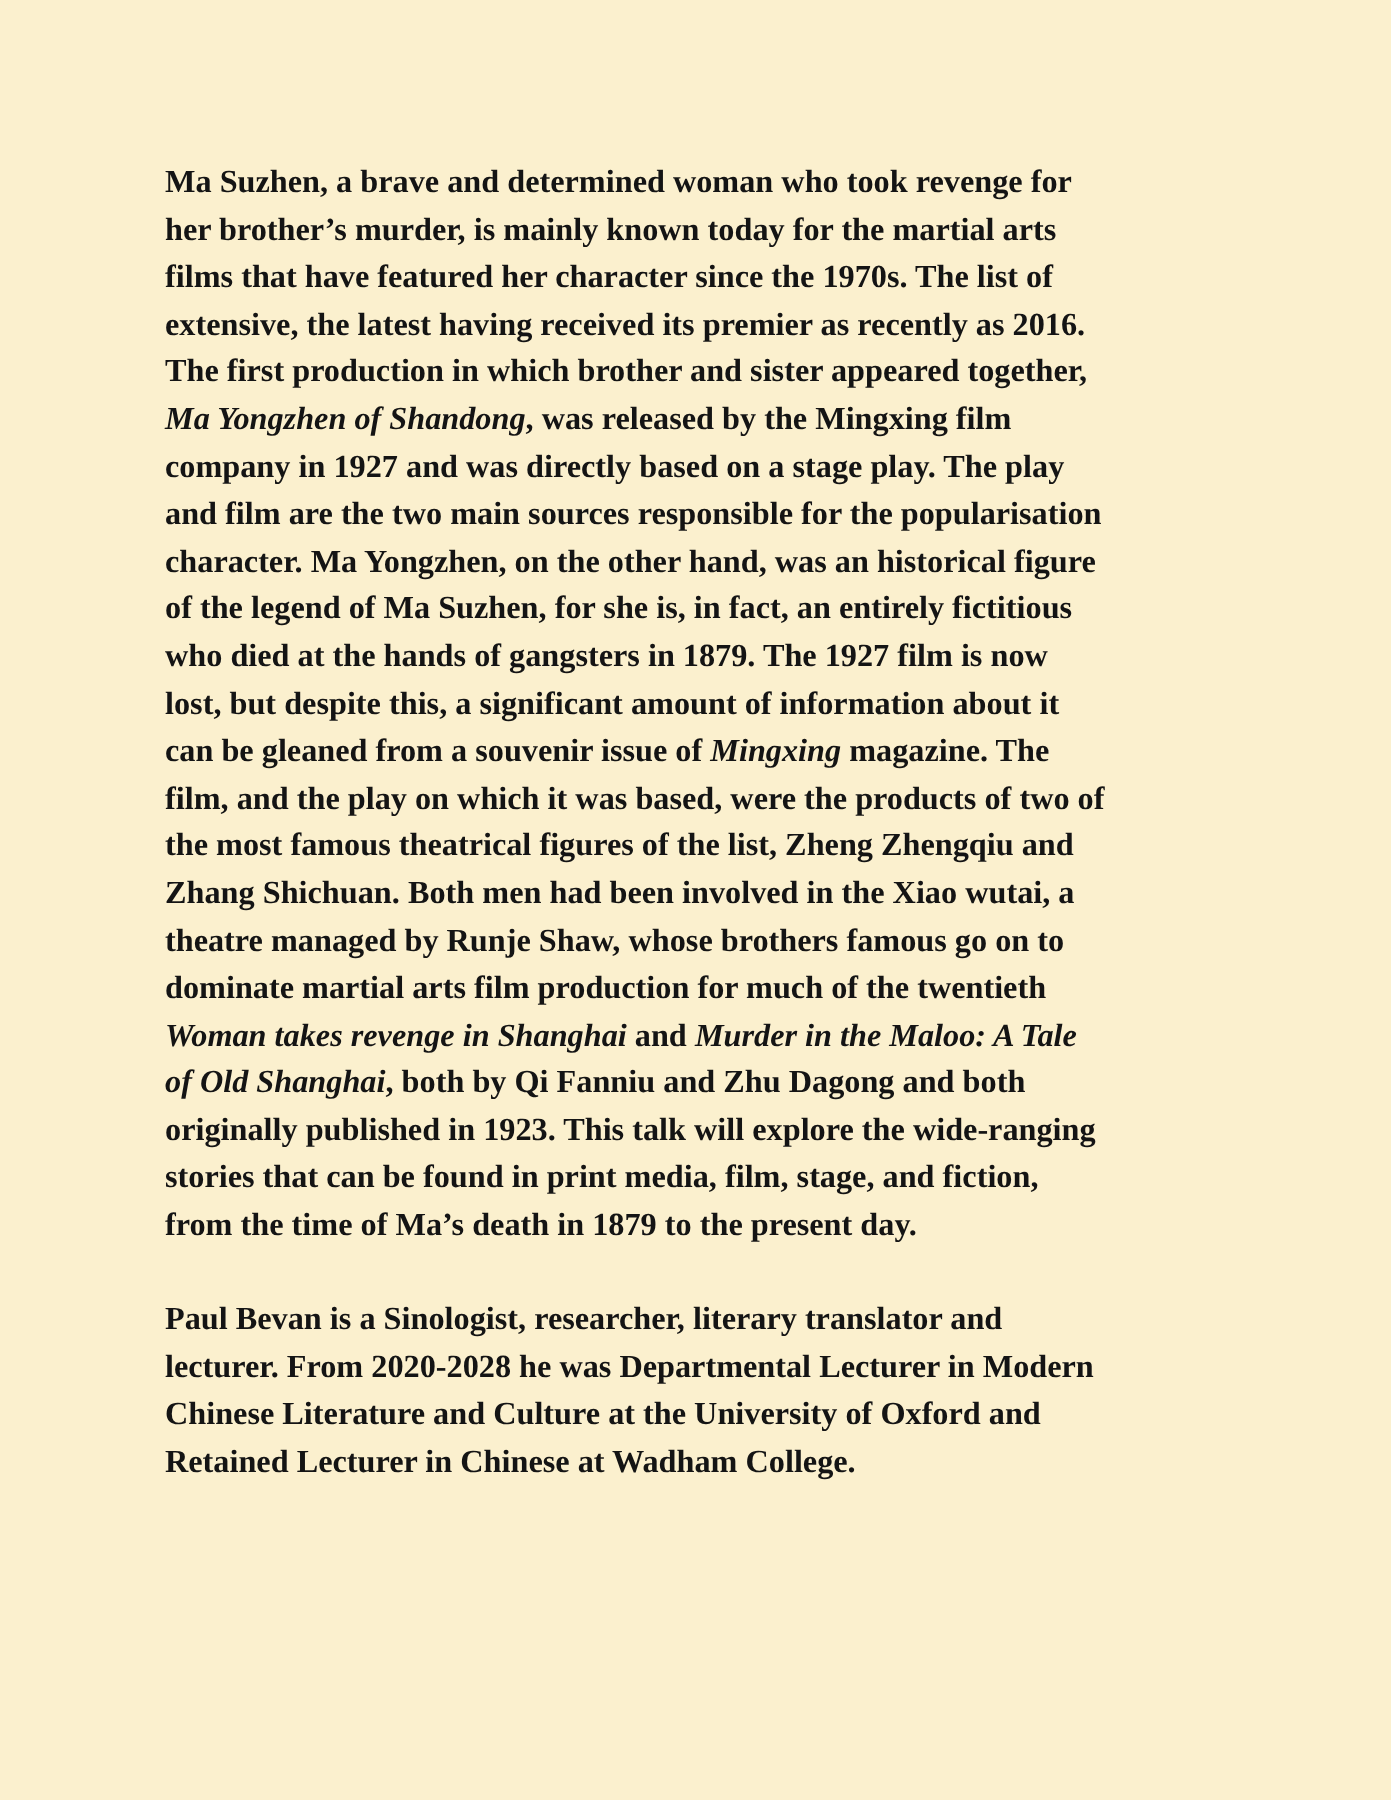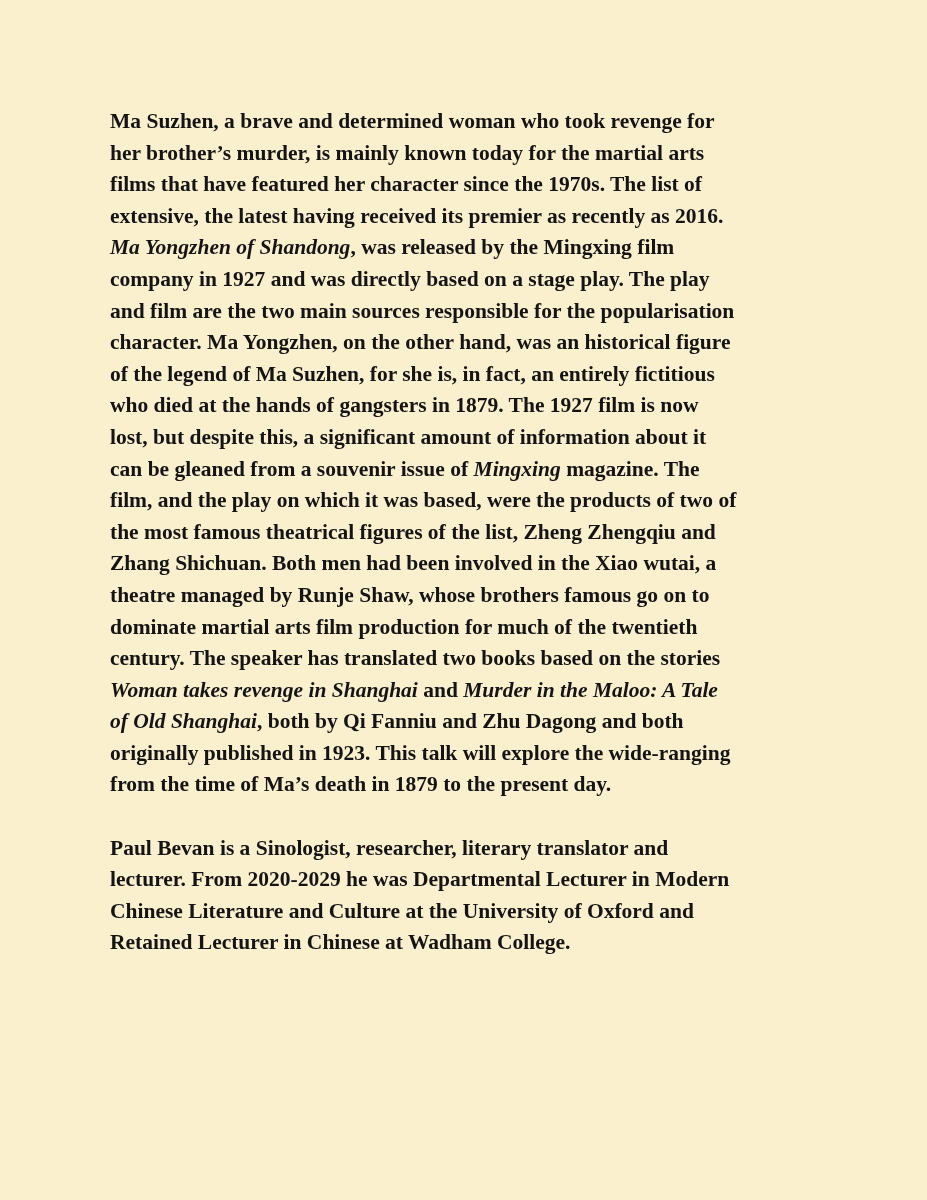--- a/index.html
+++ b/index.html
@@ -39,39 +39,40 @@
 </head>
 <body>
 
 <div class="page">
   <div class="doc-body">
       <div class="paragraph">
         <div class="line"><span class="run">Ma Suzhen, a brave and determined woman who took revenge for</span></div>
         <div class="line"><span class="run">her brother’s murder, is mainly known today for the martial arts</span></div>
         <div class="line"><span class="run">films that have featured her character since the 1970s. The list of</span></div>
         <div class="line"><span class="run">extensive, the latest having received its premier as recently as 2016.</span></div>
+        <div class="line"><span class="run">The first production in which brother and sister appeared together,</span></div>
         <div class="line"><span class="run italic">Ma Yongzhen of Shandong</span><span class="run">, was released by the Mingxing film</span></div>
         <div class="line"><span class="run">company in 1927 and was directly based on a stage play. The play</span></div>
         <div class="line"><span class="run">and film are the two main sources responsible for the popularisation</span></div>
         <div class="line"><span class="run">character. Ma Yongzhen, on the other hand, was an historical figure</span></div>
         <div class="line"><span class="run">of the legend of Ma Suzhen, for she is, in fact, an entirely fictitious</span></div>
         <div class="line"><span class="run">who died at the hands of gangsters in 1879. The 1927 film is now</span></div>
         <div class="line"><span class="run">lost, but despite this, a significant amount of information about it</span></div>
         <div class="line"><span class="run">can be gleaned from a souvenir issue of </span><span class="run italic">Mingxing</span><span class="run"> magazine. The</span></div>
         <div class="line"><span class="run">film, and the play on which it was based, were the products of two of</span></div>
         <div class="line"><span class="run">the most famous theatrical figures of the list, Zheng Zhengqiu and</span></div>
         <div class="line"><span class="run">Zhang Shichuan. Both men had been involved in the Xiao wutai, a</span></div>
         <div class="line"><span class="run">theatre managed by Runje Shaw, whose brothers famous go on to</span></div>
         <div class="line"><span class="run">dominate martial arts film production for much of the twentieth</span></div>
-        <div class="line"><span class="run">century. The speaker has translated two books based on the stories</span></div>
         <div class="line"><span class="run italic">Woman takes revenge in Shanghai</span><span class="run"> and </span><span class="run italic">Murder in the Maloo: A Tale</span></div>
         <div class="line"><span class="run italic">of Old Shanghai</span><span class="run">, both by Qi Fanniu and Zhu Dagong and both</span></div>
         <div class="line"><span class="run">originally published in 1923. This talk will explore the wide-ranging</span></div>
+        <div class="line"><span class="run">stories that can be found in print media, film, stage, and fiction,</span></div>
         <div class="line"><span class="run">from the time of Ma’s death in 1879 to the present day.</span></div>
       </div>
       <div class="paragraph">
         <div class="line"><span class="run">Paul Bevan is a Sinologist, researcher, literary translator and</span></div>
-        <div class="line"><span class="run">lecturer. From 2020-2029 he was Departmental Lecturer in Modern</span></div>
+        <div class="line"><span class="run">lecturer. From 2020-2028 he was Departmental Lecturer in Modern</span></div>
         <div class="line"><span class="run">Chinese Literature and Culture at the University of Oxford and</span></div>
         <div class="line"><span class="run">Retained Lecturer in Chinese at Wadham College.</span></div>
       </div>
     </div>
 </div>
 
 </body></html>

